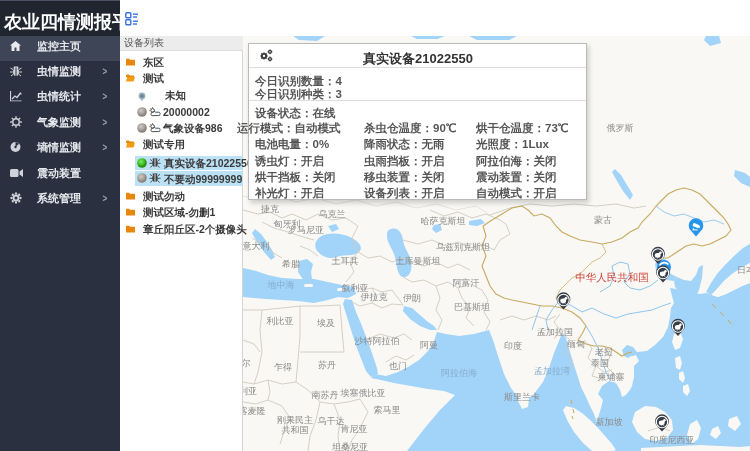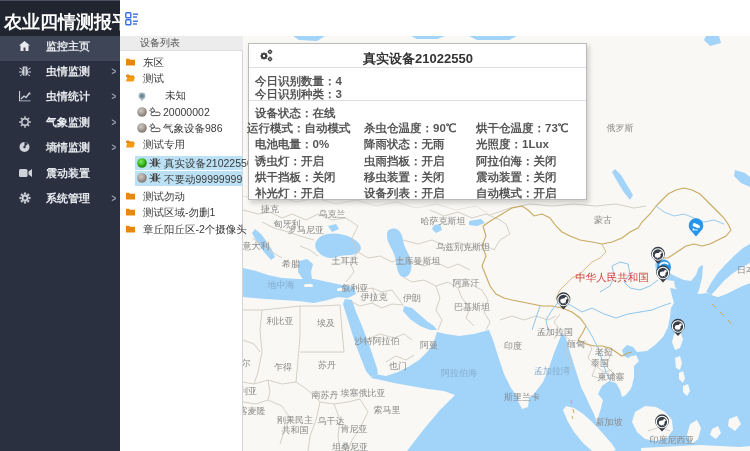--- a/index.html
+++ b/index.html
@@ -1,22 +1,22 @@
 <!DOCTYPE html>
 <html><head>
 <meta charset="utf-8">
 <style>
 *{margin:0;padding:0;box-sizing:border-box}
 html,body{width:750px;height:451px;overflow:hidden;font-family:"Liberation Sans",sans-serif;position:relative;background:#fff}
 .abs{position:absolute}
-.mi{left:12px;width:120px;height:19px;color:#e6e9ed;font-size:11px;font-weight:bold}
+.mi{left:3px;width:120px;height:19px;color:#e6e9ed;font-size:11px;font-weight:bold}
 .mi .t{position:absolute;left:34px;top:50%;transform:translateY(-50%);white-space:nowrap}
 .mi .ar{position:absolute;left:99px;top:50%;transform:translateY(-50%) scaleX(0.8);color:#9aa2ae;font-size:10px;font-weight:bold}
 .mi svg{position:absolute;left:7px;top:50%;transform:translateY(-50%)}
-.trow{position:absolute;font-size:10.5px;color:#3a3a3a;white-space:nowrap;line-height:14px;font-weight:normal}
+.trow{position:absolute;font-size:10.5px;color:#3a3a3a;white-space:nowrap;line-height:14px;font-weight:bold}
 .hl{background:#bce1f5}
 .pt{position:absolute;font-size:11.5px;color:#555;white-space:nowrap;font-weight:bold}
 .pline{position:absolute;border-top:1px solid #ddd}
 </style>
 </head>
 <body>
 
 <svg class="abs" style="left:243px;top:36px" width="507" height="415" viewBox="243 36 507 415">
     <rect x="243" y="36" width="507" height="415" fill="#f9f8f5"></rect>
 <path d="M243 268 L256 271 268 275 282 278 298 279 314 279 328 282 342 285 354 287 356 294 348 298 338 297 328 300 314 303 298 301 282 300 266 299 254 298 243 297 Z" fill="#a2d3f8"></path>
@@ -321,21 +321,21 @@
     <g stroke="#3a6fe0" fill="none" stroke-width="1.4">
       <rect x="0.8" y="0.8" width="5" height="5" rx="0.8"></rect>
       <rect x="0.8" y="7.8" width="5" height="5" rx="0.8"></rect>
       <line x1="8" y1="2.2" x2="13" y2="2.2"></line>
       <line x1="8" y1="5" x2="12" y2="5"></line>
       <line x1="8" y1="9.2" x2="13" y2="9.2"></line>
       <line x1="8" y1="12" x2="12" y2="12"></line>
     </g>
   </svg>
 <div class="abs" style="left:120px;top:36px;width:123px;height:415px;background:#fff;border-right:1px solid #d5d5d5"></div>
-<div class="abs" style="left:120px;top:36px;width:123px;height:15px;background:#ececec;border-bottom:1px solid #dcdcdc;color:#555;font-size:10px;line-height:14px;padding-left:20px">设备列表</div>
+<div class="abs" style="left:120px;top:36px;width:123px;height:15px;background:#ececec;border-bottom:1px solid #dcdcdc;color:#555;font-size:10px;line-height:14px;padding-left:4px">设备列表</div>
 <div class="trow" style="left:143px;top:55px">东区</div>
 <svg class="abs" style="left:126px;top:58px" width="9" height="8" viewBox="0 0 9 8">
     <path d="M0 0.8 L3.2 0.8 4 1.8 9 1.8 9 7.5 0 7.5 Z" fill="#e8870e"></path>
   </svg>
 <div class="trow" style="left:143px;top:71px">测试</div>
 <svg class="abs" style="left:126px;top:74px" width="9" height="8" viewBox="0 0 9 8">
     <path d="M0 1.5 L0.5 0.5 3 0.5 3.8 1.5 8 1.5 8 3 0 3 Z" fill="#e8870e"></path>
     <path d="M0 7.5 L1.2 3 9 3 7.5 7.5 Z" fill="#f39c12"></path>
   </svg>
 <svg class="abs" style="left:138px;top:92px" width="8" height="9">
@@ -482,21 +482,21 @@
         <line x1="8.6" y1="11" x2="9.4" y2="11"></line>
         <line x1="12.6" y1="11" x2="13.4" y2="11"></line>
       </g>
     </svg></div>
 <div class="pt" style="left:418px;top:50px;transform:translateX(-50%);font-size:13px;color:#333">真实设备21022550</div>
 <div class="pline" style="left:249px;top:67px;width:337px"></div>
 <div class="pt" style="left:255px;top:73.5px">今日识别数量：4</div>
 <div class="pt" style="left:255px;top:86.5px">今日识别种类：3</div>
 <div class="pline" style="left:249px;top:100px;width:337px"></div>
 <div class="pt" style="left:255px;top:105.5px">设备状态：在线</div>
-<div class="pt" style="left:247px;top:120.8px">运行模式：自动模式</div>
+<div class="pt" style="left:237px;top:120.8px">运行模式：自动模式</div>
 <div class="pt" style="left:364px;top:120.8px">杀虫仓温度：90℃</div>
 <div class="pt" style="left:476px;top:120.8px">烘干仓温度：73℃</div>
 <div class="pt" style="left:255px;top:137.2px">电池电量：0%</div>
 <div class="pt" style="left:364px;top:137.2px">降雨状态：无雨</div>
 <div class="pt" style="left:476px;top:137.2px">光照度：1Lux</div>
 <div class="pt" style="left:255px;top:153.6px">诱虫灯：开启</div>
 <div class="pt" style="left:364px;top:153.6px">虫雨挡板：开启</div>
 <div class="pt" style="left:476px;top:153.6px">阿拉伯海：关闭</div>
 <div class="pt" style="left:255px;top:170.0px">烘干挡板：关闭</div>
 <div class="pt" style="left:364px;top:170.0px">移虫装置：关闭</div>

